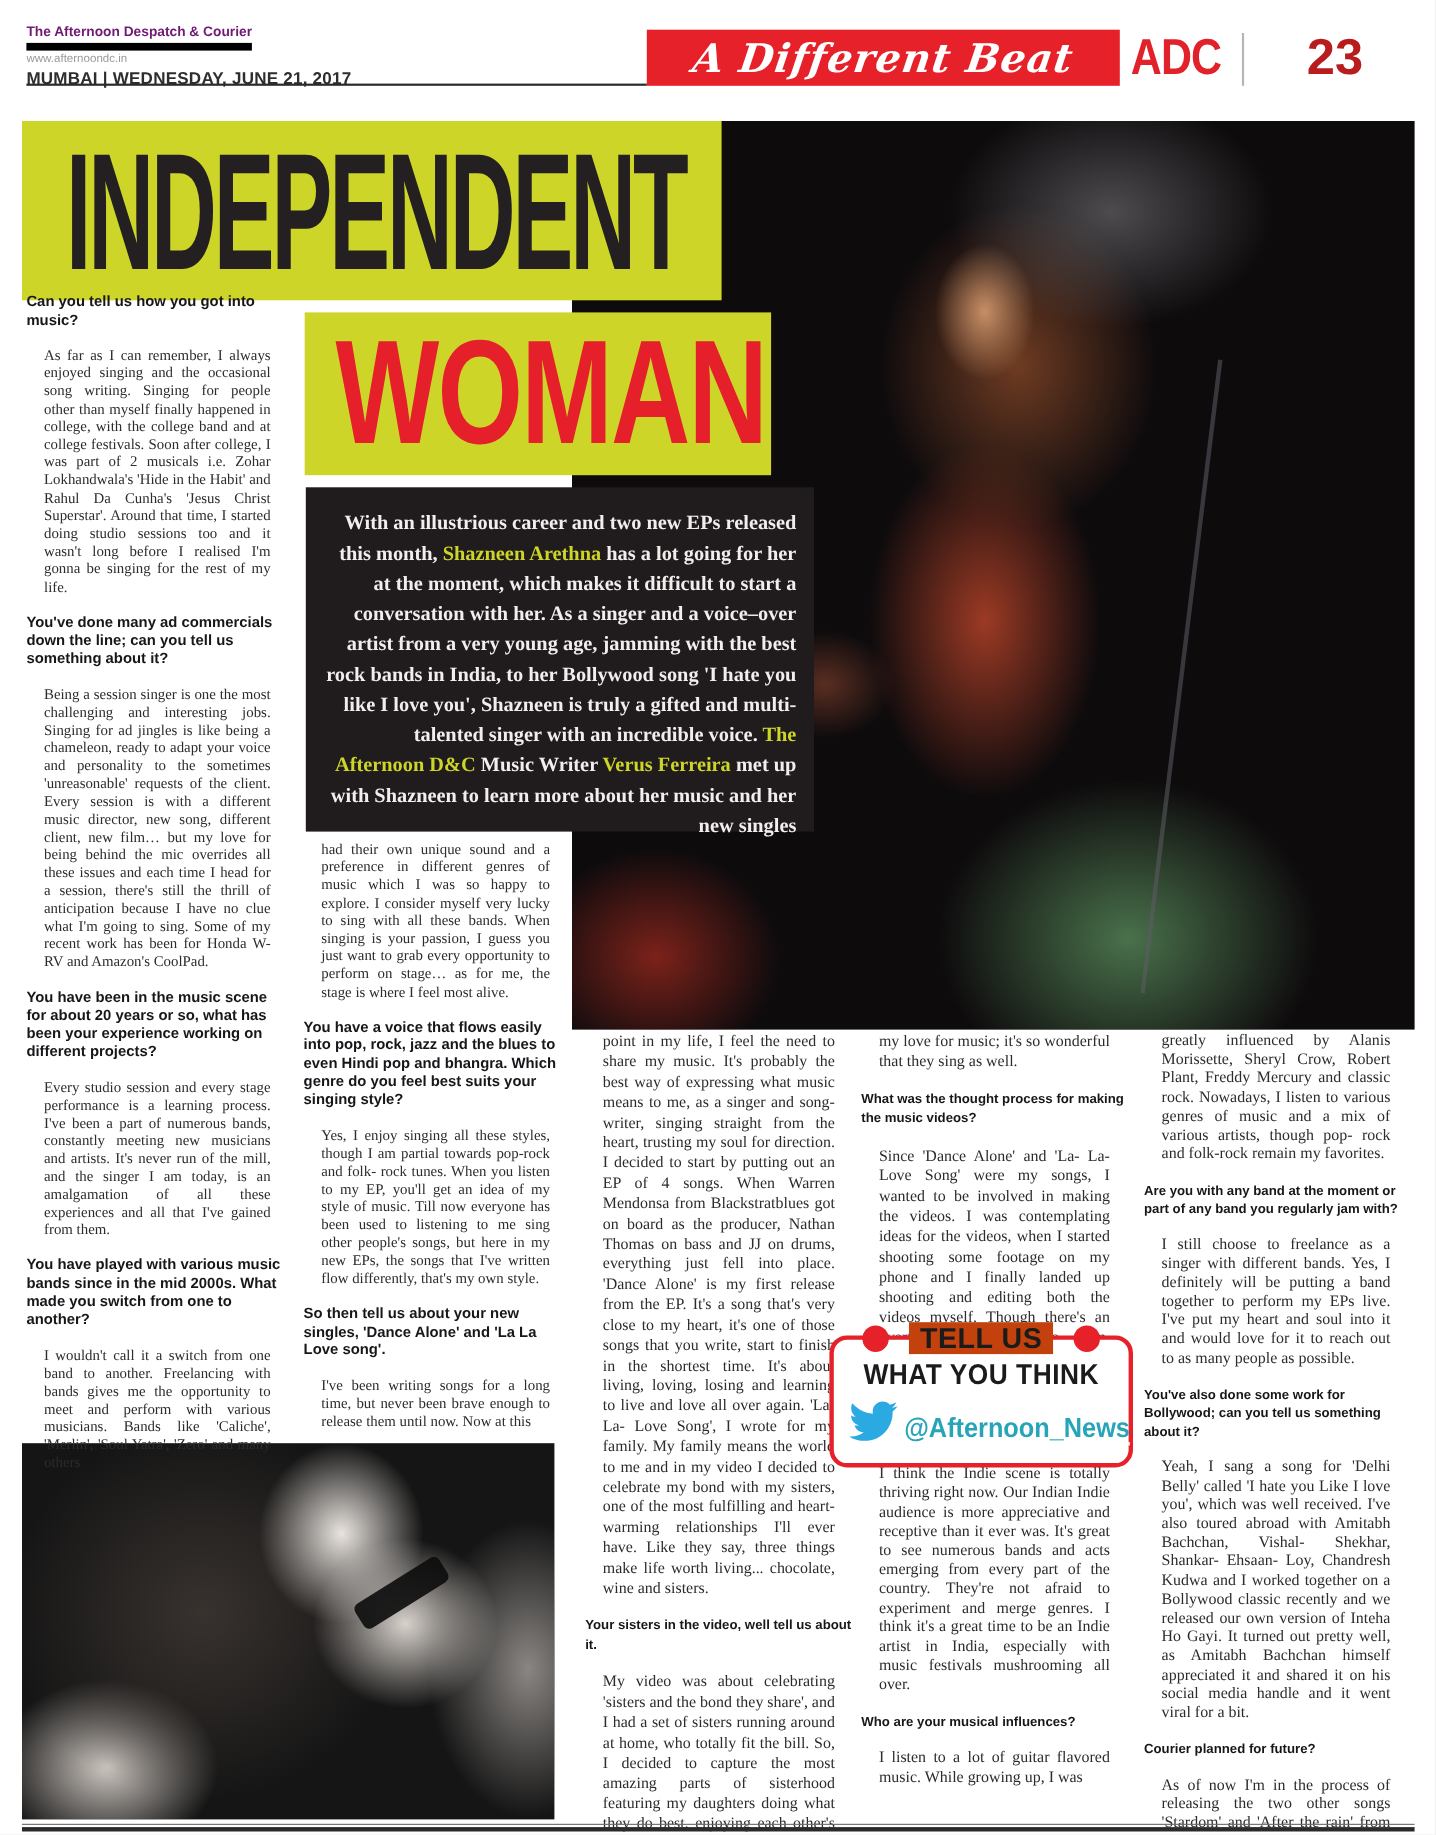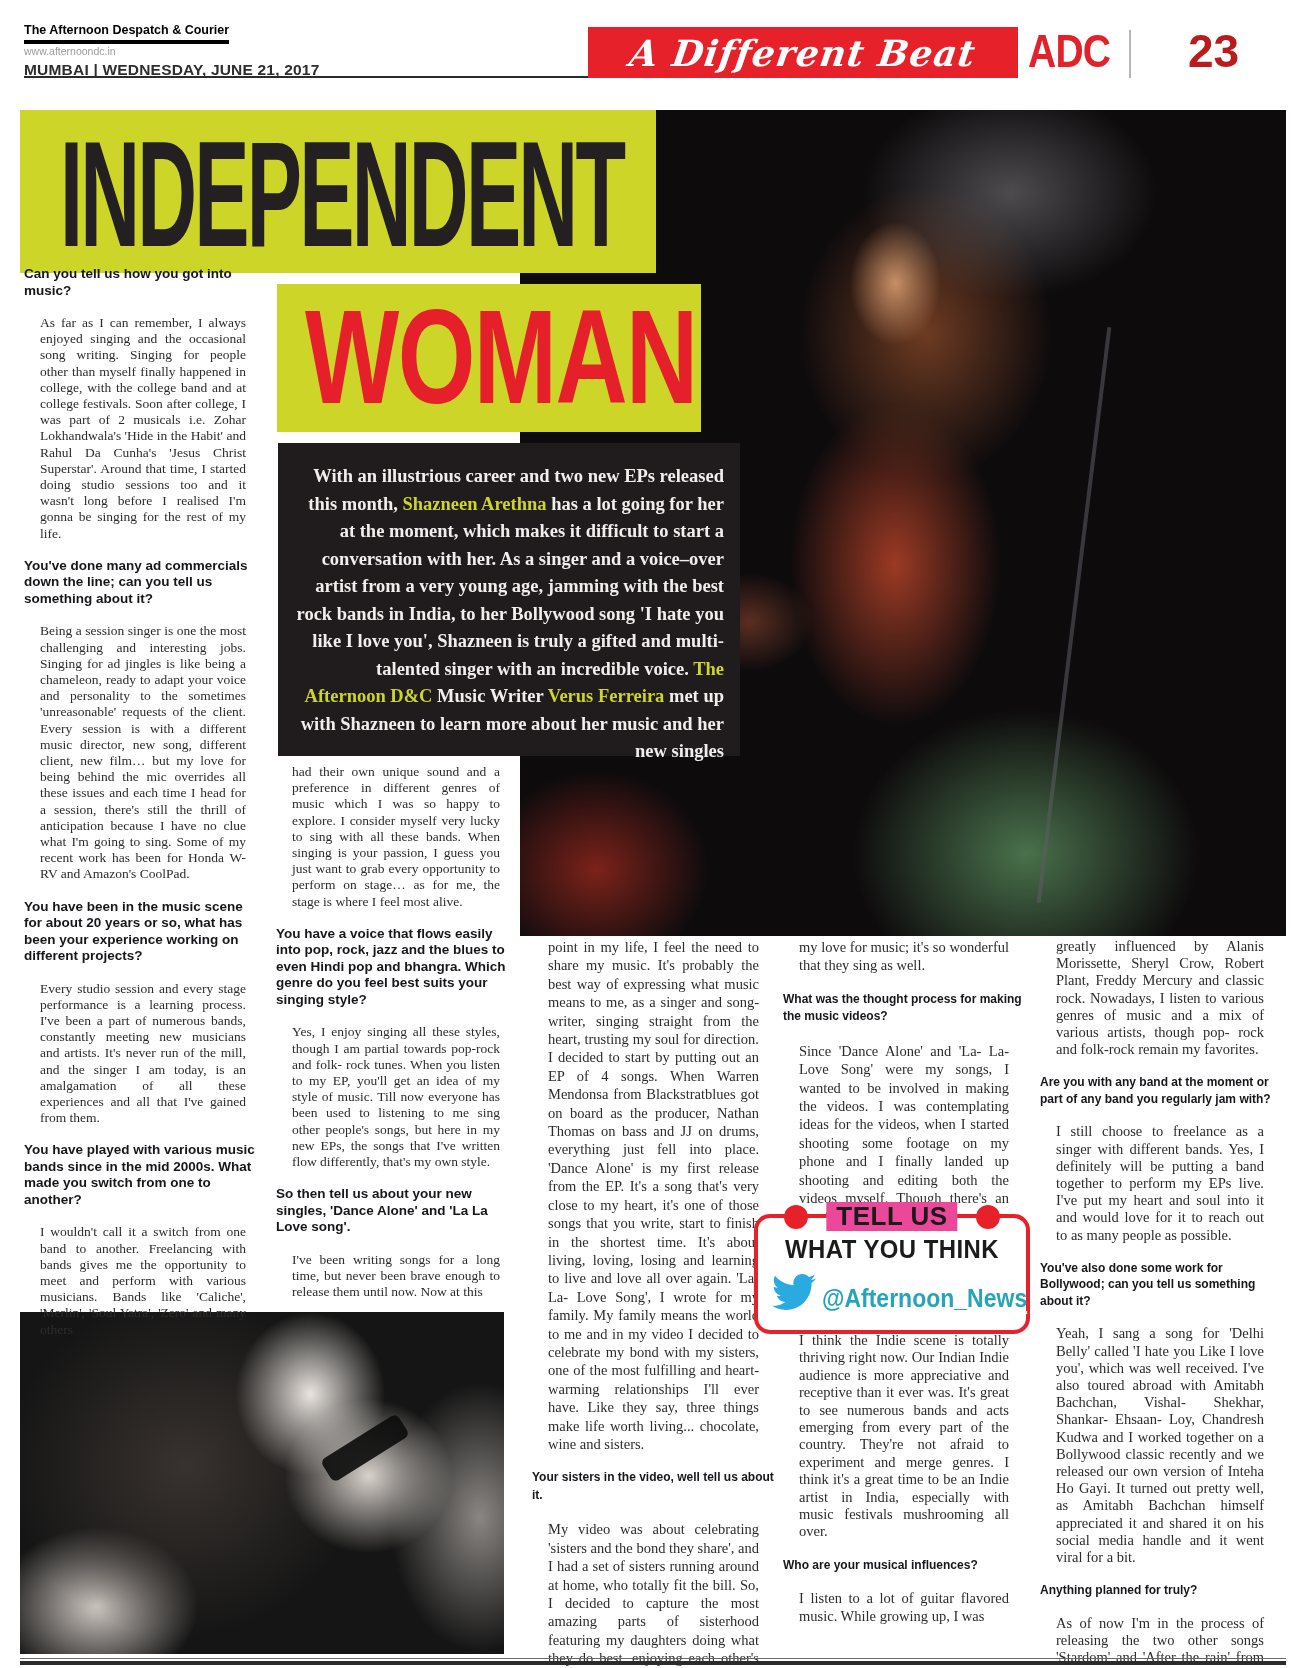--- a/index.html
+++ b/index.html
@@ -1,22 +1,22 @@
 <!DOCTYPE html>
 <html><head>
 <meta charset="utf-8">
 <style>
   html,body{margin:0;padding:0;background:#e8e8e8;}
   .page{position:relative;width:1305px;height:1668px;background:#ffffff;overflow:hidden;
         font-family:"Liberation Sans",sans-serif;}
 
   
   .masthead{position:absolute;left:24px;top:20px;}
-  .mh-name{display:inline-block;font:bold 12.5px/1.2 "Liberation Sans",sans-serif;color:#000000;
-           border-bottom:4px solid #000000;padding-bottom:2px;}
+  .mh-name{display:inline-block;font:bold 12.5px/1.2 "Liberation Sans",sans-serif;color:#701a75;
+           border-bottom:7px solid #000000;padding-bottom:2px;}
   .mh-url{font:10.5px/1.5 "Liberation Sans",sans-serif;color:#9a9a9a;}
   .mh-date{font:bold 15.5px/1.3 "Liberation Sans",sans-serif;color:#2e2e2e;letter-spacing:.2px;}
   .mh-rule{position:absolute;left:24px;top:76px;width:564px;height:2px;background:#2b2b2b;}
 
   .banner{position:absolute;left:588px;top:27px;width:430px;height:51px;background:#e62129;
           display:flex;align-items:center;justify-content:center;}
   .banner-text{font:bold italic 36px/1 "DejaVu Serif",serif;color:#ffffff;transform:skewX(-8deg);
                letter-spacing:1px;white-space:nowrap;}
   .brand{position:absolute;left:1028px;top:26px;font:bold 46px/1.1 "Liberation Sans",sans-serif;
          color:#e2222b;transform:scaleX(.85);transform-origin:left;letter-spacing:-1px;}
@@ -78,21 +78,21 @@
   .c4b .a{line-height:17.4px;}
   .c5 .a{line-height:17.2px;}
   .c5 .q{line-height:16.5px;}
   .col > p:first-child{margin-top:0;}
 
   
   .tellus{position:absolute;left:754px;top:1214px;width:268px;height:112px;
           border:4px solid #e62129;border-radius:16px;background:#ffffff;}
   .tellus-dot{position:absolute;top:-13px;width:24px;height:24px;border-radius:50%;background:#e62129;}
   .dot-left{left:26px;} .dot-right{right:26px;}
-  .tellus-t1{position:absolute;top:-16px;left:50%;transform:translateX(-50%);background:#ec4899;
+  .tellus-t1{position:absolute;top:-16px;left:50%;transform:translateX(-50%);background:#c2410c;
              padding:0 10px;font:bold 26px/1.1 "Liberation Sans",sans-serif;color:#1b1b1b;
              letter-spacing:.5px;white-space:nowrap;}
   .tellus-t2{position:absolute;top:17px;left:0;right:0;text-align:center;
              font:bold 26px/1.1 "Liberation Sans",sans-serif;color:#1b1b1b;letter-spacing:.5px;
              transform:scaleX(.92);}
   .tellus-row{position:absolute;left:10px;top:52px;right:6px;display:flex;align-items:flex-end;gap:2px;}
   .tw-icon{width:52px;height:44px;flex:0 0 auto;}
   .tw-handle{font:bold 25px/1 "Liberation Sans",sans-serif;color:#27a5b8;transform:scaleX(.92);
              transform-origin:left;white-space:nowrap;border-bottom:3px solid #ffffff;}
 
@@ -168,21 +168,21 @@
       <p class="a">I think the Indie scene is totally thriving right now. Our Indian Indie audience is more appreciative and receptive than it ever was. It's great to see numerous bands and acts emerging from every part of the country. They're not afraid to experiment and merge genres. I think it's a great time to be an Indie artist in India, especially with music festivals mushrooming all over.</p>
       <p class="q">Who are your musical influences?</p>
       <p class="a">I listen to a lot of guitar flavored music. While growing up, I was</p>
     </div>
   <div class="col c5">
       <p class="a">greatly influenced by Alanis Morissette, Sheryl Crow, Robert Plant, Freddy Mercury and classic rock. Nowadays, I listen to various genres of music and a mix of various artists, though pop- rock and folk-rock remain my favorites.</p>
       <p class="q">Are you with any band at the moment or part of any band you regularly jam with?</p>
       <p class="a">I still choose to freelance as a singer with different bands. Yes, I definitely will be putting a band together to perform my EPs live. I've put my heart and soul into it and would love for it to reach out to as many people as possible.</p>
       <p class="q">You've also done some work for Bollywood; can you tell us something about it?</p>
       <p class="a">Yeah, I sang a song for 'Delhi Belly' called 'I hate you Like I love you', which was well received. I've also toured abroad with Amitabh Bachchan, Vishal- Shekhar, Shankar- Ehsaan- Loy, Chandresh Kudwa and I worked together on a Bollywood classic recently and we released our own version of Inteha Ho Gayi. It turned out pretty well, as Amitabh Bachchan himself appreciated it and shared it on his social media handle and it went viral for a bit.</p>
-      <p class="q">Anything planned for truly?</p>
+      <p class="q">Courier planned for future?</p>
       <p class="a">As of now I'm in the process of releasing the two other songs 'Stardom' and 'After the rain' from my EP, then the music videos and finally making the EPs available online.</p>
     </div>
 
   <div class="tellus">
     <div class="tellus-dot dot-left"></div>
     <div class="tellus-dot dot-right"></div>
     <div class="tellus-t1">TELL US</div>
     <div class="tellus-t2">WHAT YOU THINK</div>
     <div class="tellus-row">
       <svg class="tw-icon" viewBox="0 0 24 24">

